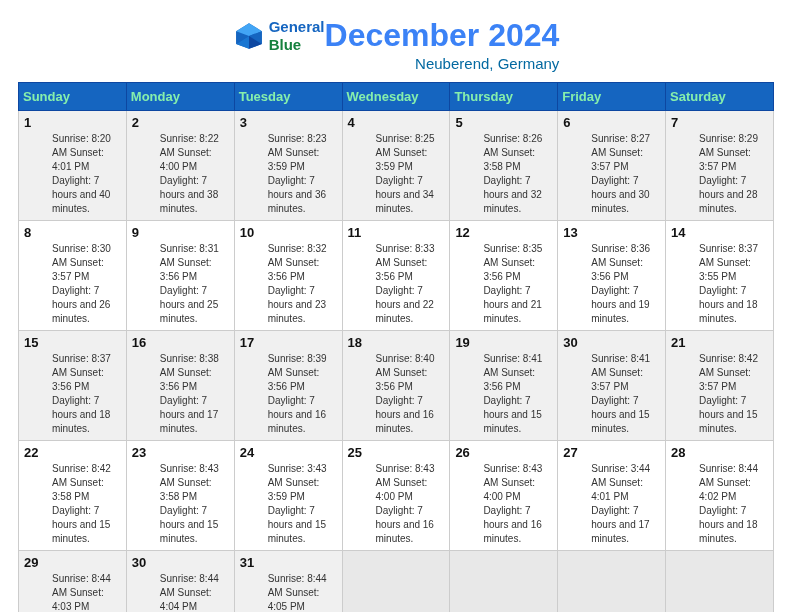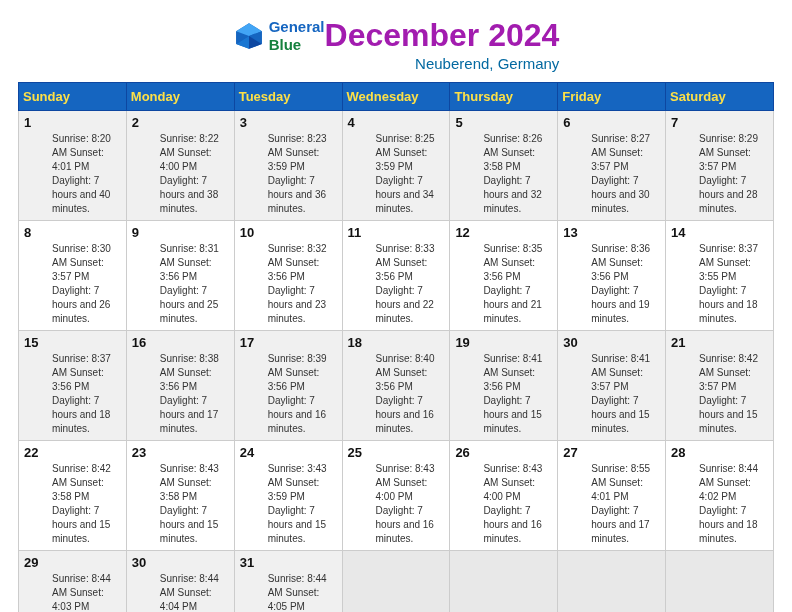--- a/index.html
+++ b/index.html
@@ -39,36 +39,36 @@
     .logo-icon {
       width: 32px;
       height: 32px;
     }
     .title-block {
       text-align: right;
     }
     .month-title {
       font-size: 32px;
       font-weight: bold;
-      color: #a21caf;
+      color: #3b82f6;
       line-height: 1.1;
     }
     .location {
       font-size: 15px;
       color: #0369a1;
       margin-top: 2px;
     }
     .calendar {
       width: 100%;
       border-collapse: collapse;
       table-layout: fixed;
     }
     .calendar th {
       background: #1565c0;
-      color: #fde047;
+      color: #86efac;
       font-size: 13px;
       font-weight: bold;
       padding: 6px 4px;
       text-align: left;
       border: 1px solid #0d47a1;
     }
     .calendar td {
       vertical-align: top;
       border: 1px solid #ccc;
       padding: 4px 5px;
@@ -323,21 +323,21 @@
           </td>
           <td>
             <span class="day-num">26</span>
             <div class="cell-info">Sunrise: 8:43 AM
 Sunset: 4:00 PM
 Daylight: 7 hours
 and 16 minutes.</div>
           </td>
           <td>
             <span class="day-num">27</span>
-            <div class="cell-info">Sunrise: 8:55 AM
+            <div class="cell-info">Sunrise: 3:44 AM
 Sunset: 4:01 PM
 Daylight: 7 hours
 and 17 minutes.</div>
           </td>
           <td>
             <span class="day-num">28</span>
             <div class="cell-info">Sunrise: 8:44 AM
 Sunset: 4:02 PM
 Daylight: 7 hours
 and 18 minutes.</div>

